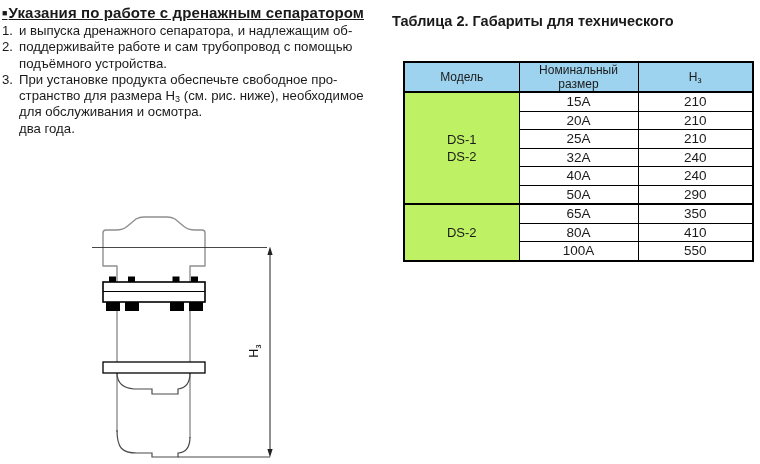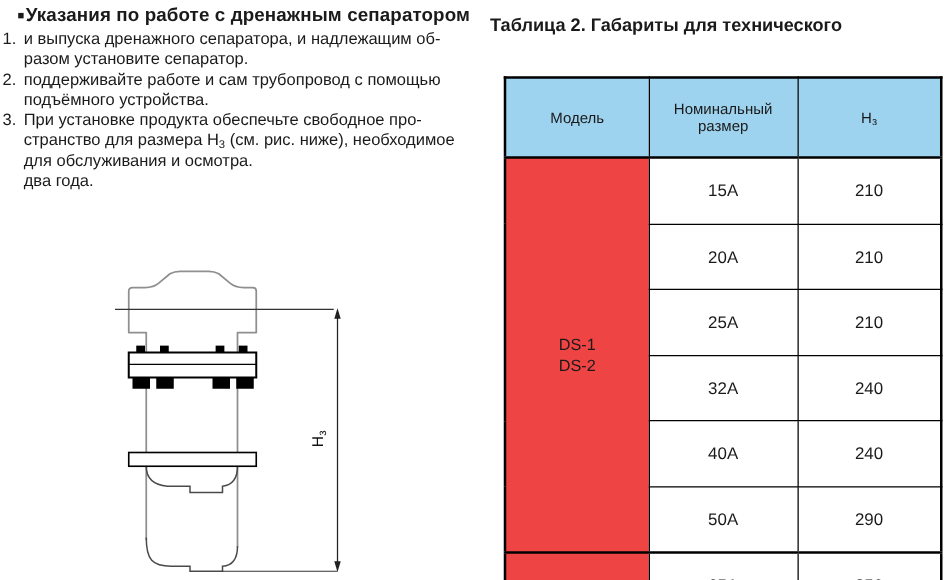--- a/index.html
+++ b/index.html
@@ -3,22 +3,22 @@
 <meta charset="utf-8">
 <style>
   html,body{margin:0;padding:0;}
   body{
     width:760px;height:464px;position:relative;background:#ffffff;
     font-family:"Liberation Sans","DejaVu Sans",sans-serif;color:#1a1a1a;
     overflow:hidden;
   }
   
   .heading{
-    position:absolute;left:14px;top:4px;width:396px;
-    font-size:15px;font-weight:bold;letter-spacing:0.1px;white-space:nowrap;
+    position:absolute;left:2px;top:4px;width:396px;
+    font-size:15px;font-weight:bold;letter-spacing:0.1px;white-space:nowrap;text-decoration:underline;
   }
   .heading .sq{font-size:9px;vertical-align:2px;margin-right:1px;}
   .ilist{
     position:absolute;left:2px;top:23px;width:398px;
     font-size:13.2px;line-height:16.3px;
   }
   .li{position:relative;padding-left:17px;}
   .li .num{position:absolute;left:0;top:0;}
   .li div{white-space:nowrap;}
   sub.h3sub{font-size:9px;line-height:0;vertical-align:-2px;}
@@ -28,44 +28,43 @@
   .tbl-caption{
     position:absolute;left:392px;top:12px;width:330px;
     font-size:14.5px;font-weight:bold;line-height:19px;
   }
   table.dim{
     position:absolute;left:403px;top:61px;
     border-collapse:collapse;table-layout:fixed;width:349px;
     border:2px solid #000;
   }
   table.dim th,table.dim td{
-    border:1px solid #000;padding:17px;text-align:center;vertical-align:middle;
+    border:1px solid #000;padding:0;text-align:center;vertical-align:middle;
   }
   table.dim th{
     background:#9dd3ee;font-weight:normal;font-size:12px;height:20px;
     border-bottom:2px solid #000;
   }
   table.dim td.val{font-size:13.5px;height:17.5px;line-height:17.5px;}
   table.dim td.model{
-    background:#ef4444;font-size:13px;line-height:17px;
+    background:#bef264;font-size:13px;line-height:17px;
   }
   table.dim tr.group-start td{border-top:2px solid #000;}
 </style>
 </head>
 <body>
 
 <div class="heading">
   <span class="sq">■</span><span>Указания по работе с дренажным сепаратором</span>
 </div>
 
 <div class="ilist">
   <div class="li">
     <span class="num">1.</span>
     <div>и выпуска дренажного сепаратора, и надлежащим об-</div>
-    <div>разом установите сепаратор.</div>
   </div>
   <div class="li">
     <span class="num">2.</span>
     <div>поддерживайте работе и сам трубопровод с помощью</div>
     <div>подъёмного устройства.</div>
   </div>
   <div class="li">
     <span class="num">3.</span>
     <div>При установке продукта обеспечьте свободное про-</div>
     <div><span>странство для размера Н</span><sub class="h3sub">3</sub><span> (см. рис. ниже), необходимое</span></div>

